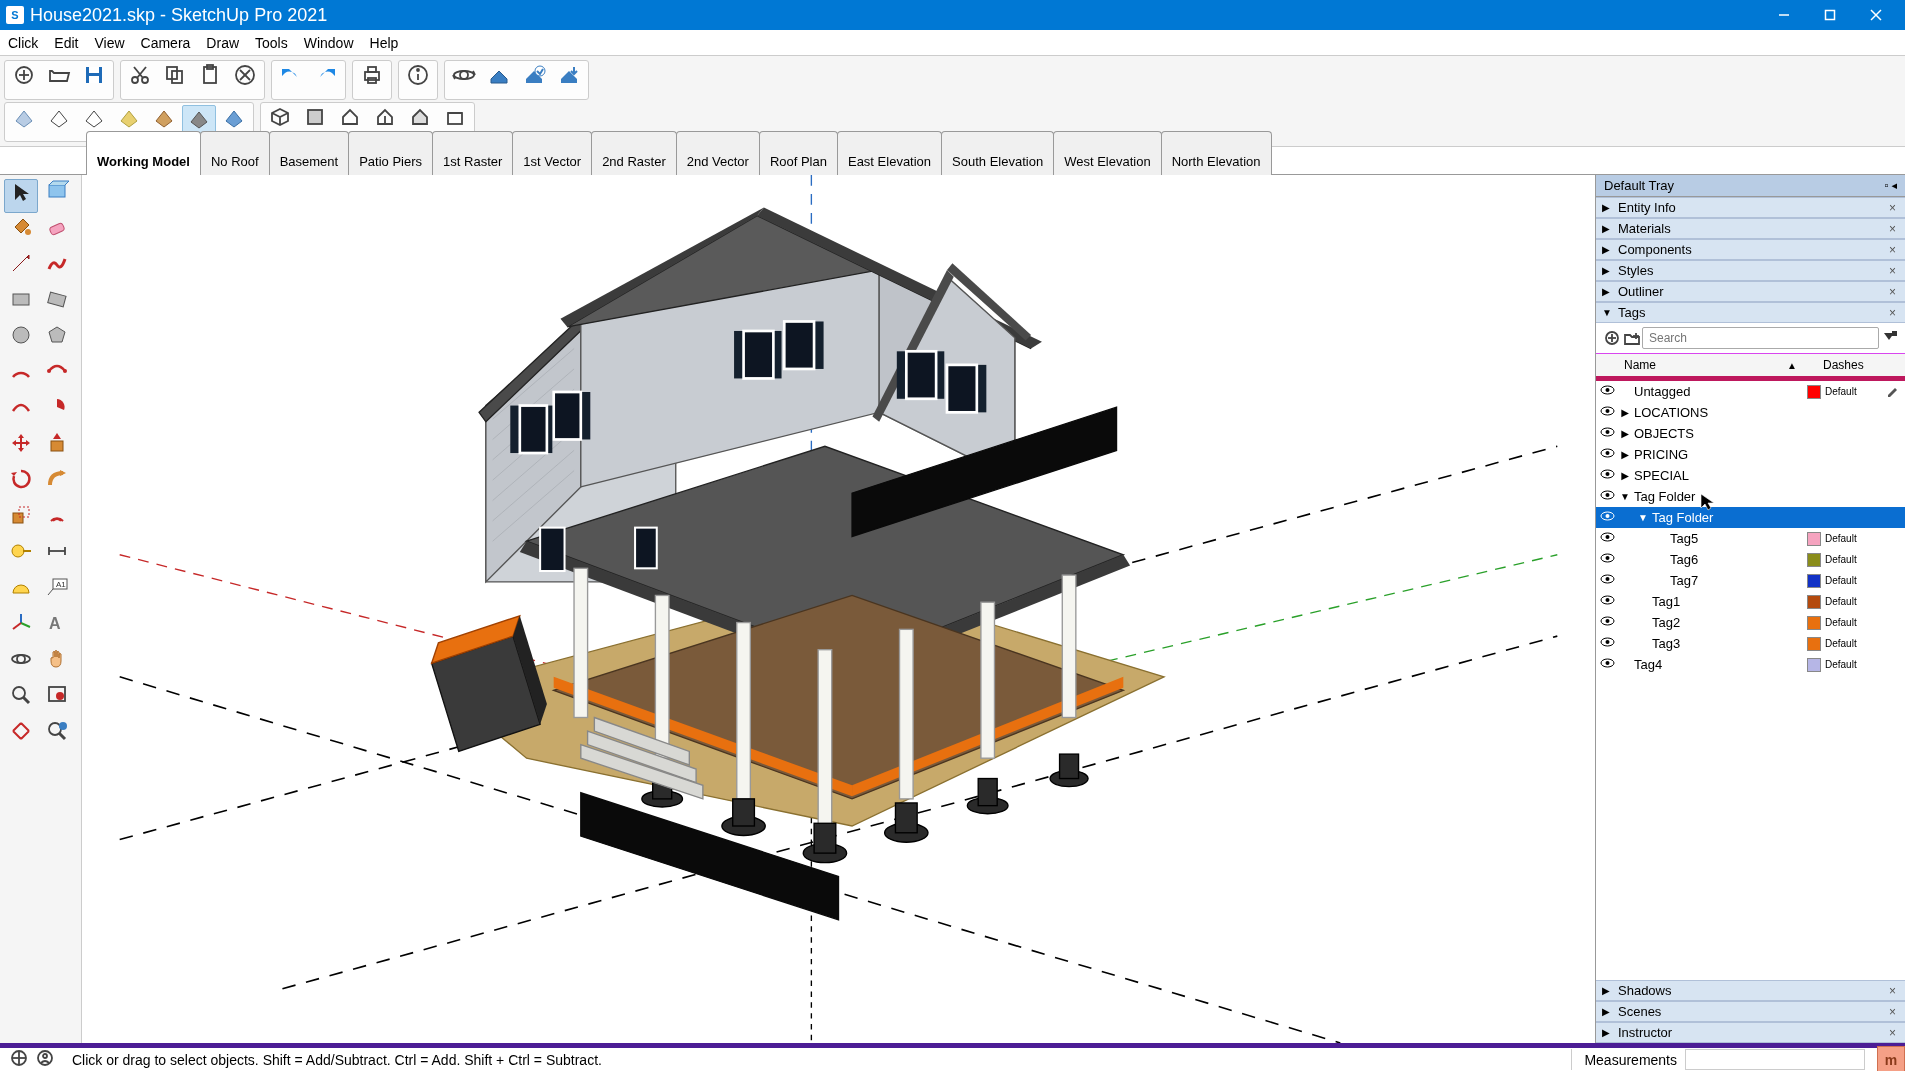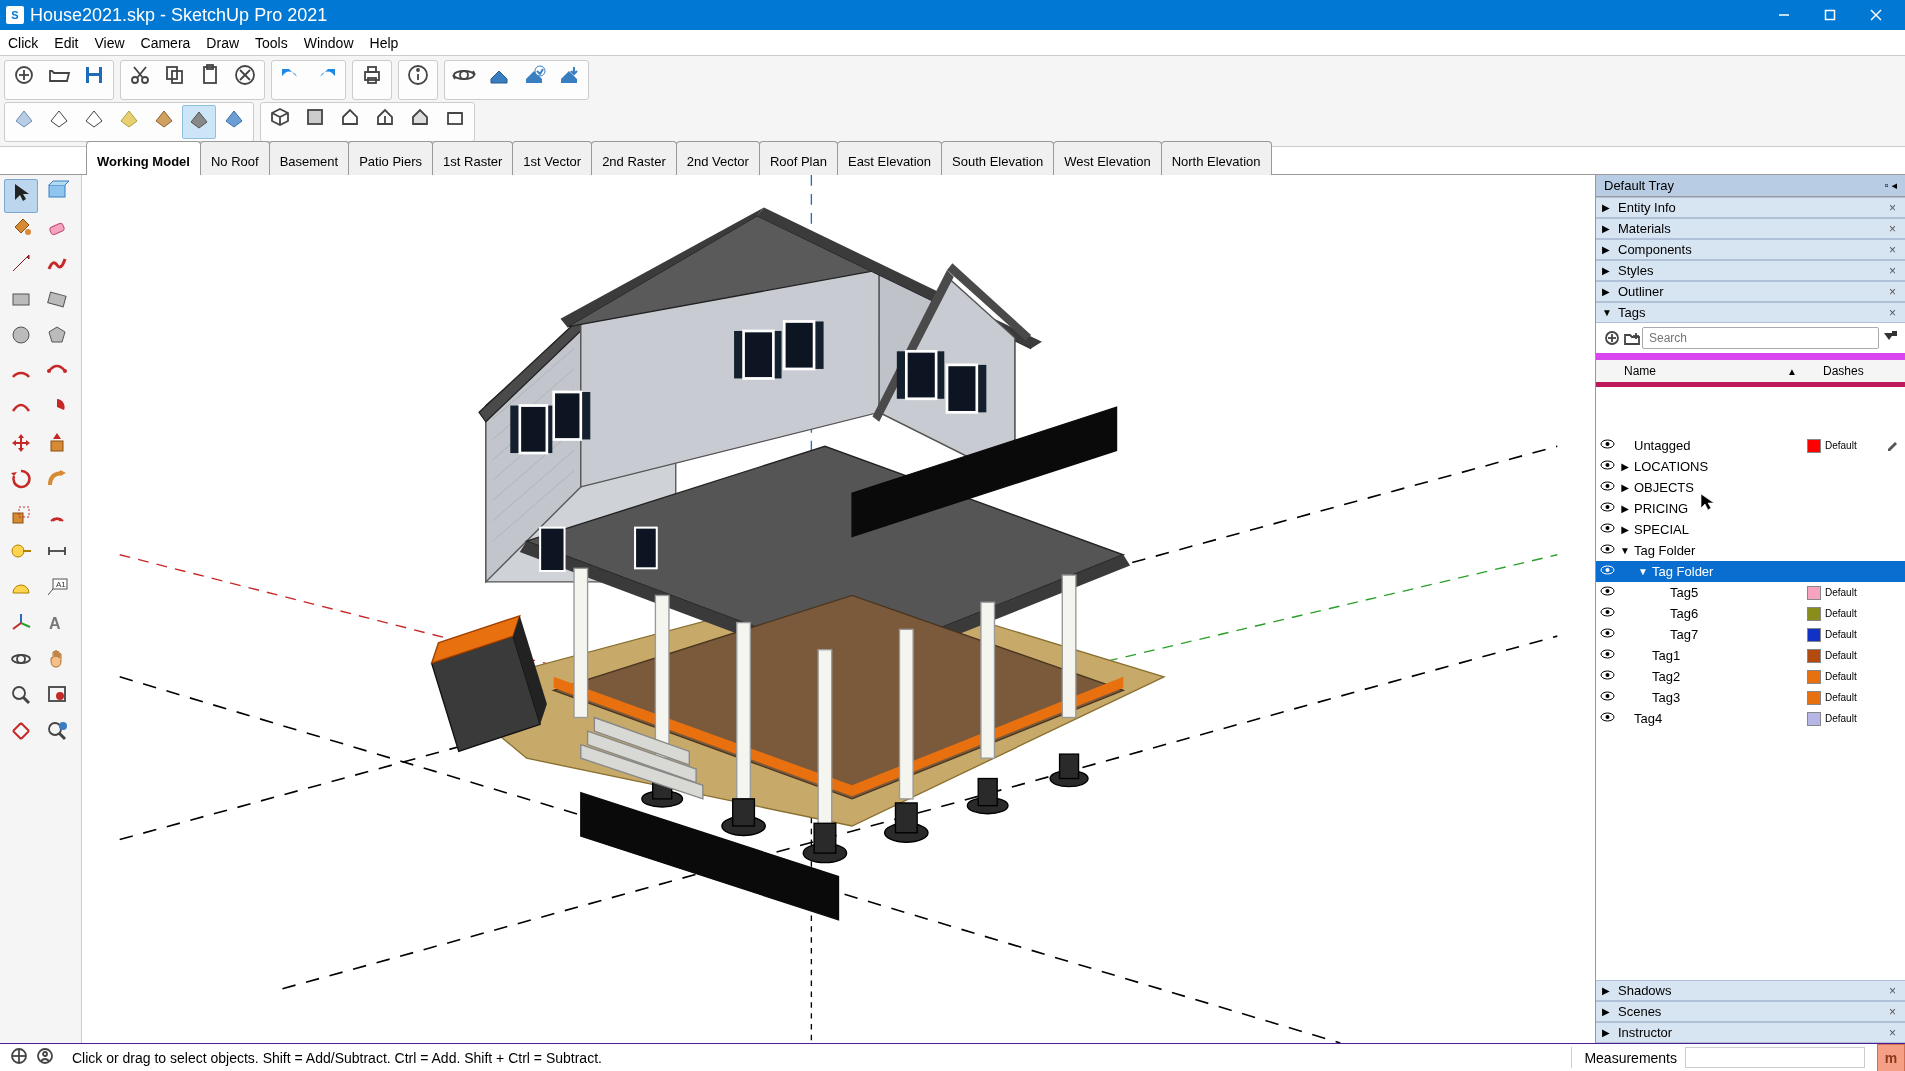--- a/index.html
+++ b/index.html
@@ -22,21 +22,21 @@
 .toolbar-area { background: #f5f5f5; border-bottom: 1px solid #ccc; padding: 4px; }
 .toolbar-row { display: flex; align-items: center; gap: 2px; margin-bottom: 2px; }
 .toolbar-row:last-child { margin-bottom: 0; }
 .toolbar-group { display: flex; border: 1px solid #ccc; border-radius: 3px; background: #fdfdfd; padding: 2px; gap: 1px; margin-right: 4px; }
 .tb-btn { width: 34px; height: 34px; display: flex; justify-content: center; border-radius: 2px; cursor: pointer; }
 .tb-btn.active { background: #cde6f7; border: 1px solid #90c0e0; }
 .tb-btn svg { width: 24px; height: 24px; }
 
 
 .scene-tabs { display: flex; align-items: flex-end; height: 28px; background: #fff; border-bottom: 1px solid #999; padding-left: 86px; gap: 0; }
-.scene-tab { padding: 12px 10px 6px; border: 1px solid #999; border-bottom: none; background: #f0f0f0; font-size: 13px; cursor: pointer; border-radius: 4px 4px 0 0; position: relative; top: 1px; margin-right: -1px; }
+.scene-tab { padding: 22px 10px 6px; border: 1px solid #999; border-bottom: none; background: #f0f0f0; font-size: 13px; cursor: pointer; border-radius: 4px 4px 0 0; position: relative; top: 1px; margin-right: -1px; }
 .scene-tab.active { background: #fff; font-weight: bold; z-index: 2; }
 
 
 .main-area { flex: 1; display: flex; overflow: hidden; }
 
 
 .left-toolbar { width: 82px; background: #f5f5f5; border-right: 1px solid #ccc; padding: 4px; display: flex; flex-wrap: wrap; align-content: flex-start; gap: 2px; }
 .left-toolbar .tb-btn { width: 34px; height: 34px; }
 .left-toolbar .tb-btn.sel-active { background: #bcd6ed; border: 1px solid #7ba7cc; }
 
@@ -45,42 +45,42 @@
 .viewport svg.house-drawing { width: 100%; height: 100%; }
 
 
 .tray { width: 310px; background: #eaeef5; border-left: 1px solid #999; display: flex; flex-direction: column; font-size: 13px; overflow: hidden; }
 .tray-header { background: #b8cce4; padding: 3px 8px; font-size: 13px; border-bottom: 1px solid #999; display: flex; align-items: center; }
 .tray-header .spacer { flex: 1; }
 .panel-header { background: #d7e4f2; border-top: 1px solid #b0c0d8; border-bottom: 1px solid #b0c0d8; padding: 2px 6px; display: flex; align-items: center; cursor: pointer; }
 .panel-header .arrow { width: 12px; font-size: 10px; margin-right: 4px; }
 .panel-header .close-x { margin-left: auto; font-size: 12px; cursor: pointer; color: #555; padding: 0 3px; }
 .tags-body { flex: 1; background: #fff; display: flex; flex-direction: column; overflow: hidden; }
-.tags-toolbar { display: flex; align-items: center; padding: 4px 6px; border-bottom: 7px solid #d946ef; }
+.tags-toolbar { display: flex; align-items: center; padding: 4px 6px; border-bottom: 1px solid #d946ef; }
 .tags-toolbar .icon-btn { width: 20px; height: 20px; display: flex; align-items: center; justify-content: center; cursor: pointer; }
 .tags-toolbar input { flex: 1; border: 1px solid #aaa; padding: 3px 6px; font-size: 12px; border-radius: 2px; }
 .tags-thead { display: flex; border-bottom: 5px solid #be185d; background: #f5f5f5; font-size: 12px; }
 .tags-thead .col-vis { width: 22px; }
 .tags-thead .col-name { flex: 1; padding: 4px 6px; display: flex; align-items: center; }
 .tags-thead .col-name .sort { margin-left: auto; font-size: 10px; }
 .tags-thead .col-swatch { width: 18px; }
 .tags-thead .col-dash { width: 64px; padding: 4px 2px; }
 .tags-thead .col-edit { width: 20px; }
-.tag-list { flex: 1; overflow: auto; margin-top: 48px; }
+.tag-list { flex: 1; overflow: auto; }
 .tag-row { display: flex; align-items: center; height: 21px; font-size: 13px; padding-right: 4px; }
 .tag-row.selected { background: #0a6ed1; color: #fff; }
 .tag-row .vis { width: 22px; text-align: center; cursor: pointer; }
 .tag-row .expand { width: 14px; text-align: center; font-size: 10px; cursor: pointer; }
 .tag-row .name { flex: 1; padding-left: 2px; white-space: nowrap; overflow: hidden; }
 .tag-row .swatch { width: 14px; height: 14px; border: 1px solid #888; margin-right: 4px; }
 .tag-row .dash { width: 58px; font-size: 10px; }
 .tag-row .edit-pen { width: 18px; text-align: center; }
 
 
-.statusbar { height: 28px; background: #fff; border-top: 1px solid #4c1d95; display: flex; align-items: center; font-size: 14px; }
+.statusbar { height: 28px; background: #fff; border-top: 5px solid #4c1d95; display: flex; align-items: center; font-size: 14px; }
 .statusbar .status-icons { display: flex; gap: 8px; padding: 0 10px; }
 .statusbar .status-text { flex: 1; padding-left: 8px; }
 .statusbar .measurements { border-left: 1px solid #ccc; padding: 0 12px; display: flex; align-items: center; gap: 8px; }
 .statusbar .measurements input { width: 180px; border: 1px solid #ccc; padding: 2px 4px; font-size: 13px; }
 .statusbar .corner-logo { width: 28px; height: 28px; background: #f5a086; border: 1px solid #d07050; display: flex; align-items: center; justify-content: center; color: #8a3a1a; font-weight: bold; }
 
 
 .fake-cursor { position: absolute; pointer-events: none; }
 
 

